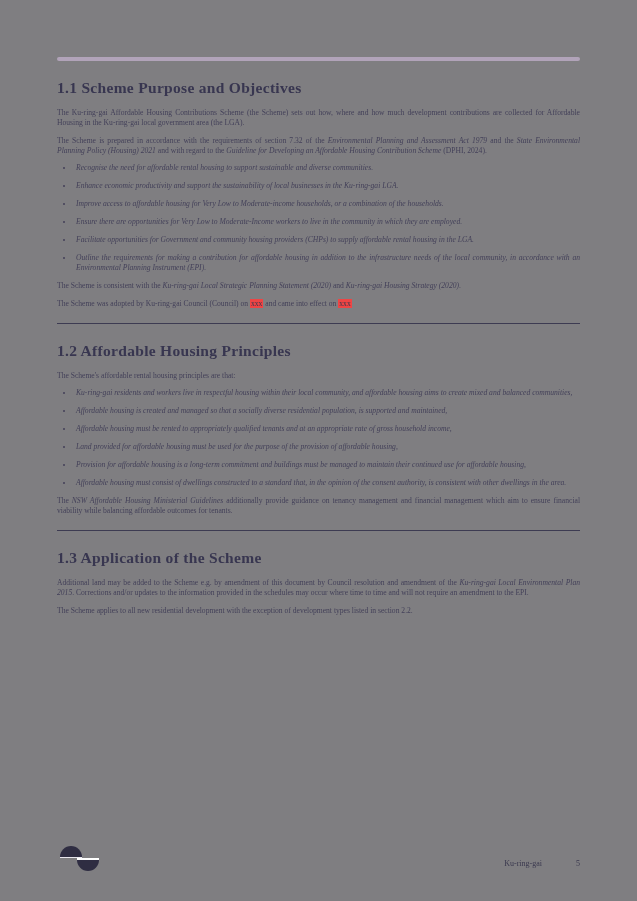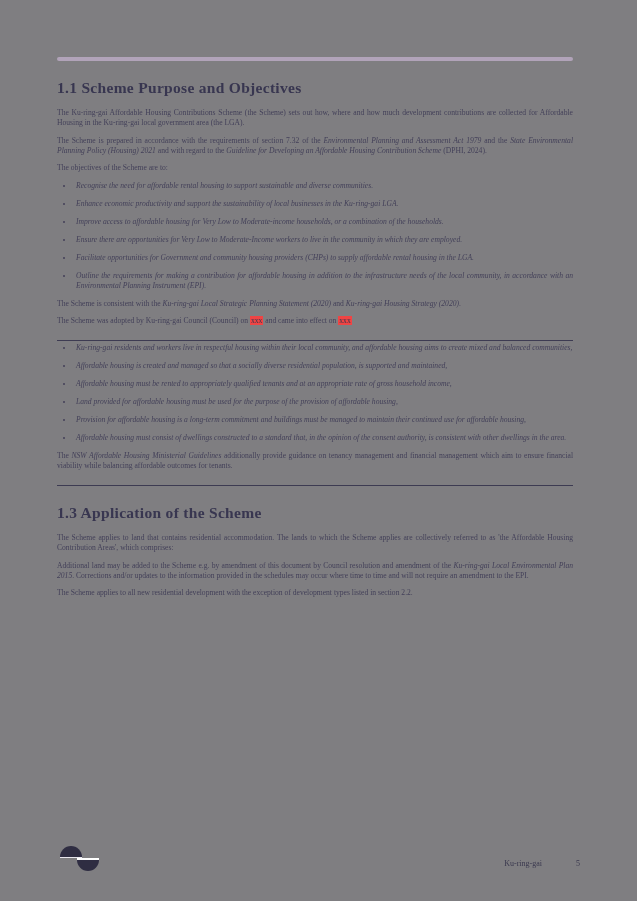--- a/index.html
+++ b/index.html
@@ -6,21 +6,21 @@
   body{
     width:637px;height:901px;
     background:#7f7e81;
     font-family:"Liberation Serif","DejaVu Serif",serif;
     color:#434059;
     position:relative;
     overflow:hidden;
   }
   .content{
     position:absolute;
-    left:57px;right:64px;top:57px;
+    left:57px;right:57px;top:57px;
   }
   .accent-bar{
     height:4px;
     background:#b1a3b9;
     border-radius:2px;
   }
   h2{
     font-family:"Liberation Serif","DejaVu Serif",serif;
     font-size:15.5px;
     font-weight:600;
@@ -93,52 +93,52 @@
 <body>
 
 <div class="content">
 
   <div class="accent-bar"></div>
 
   <section>
     <h2>1.1 Scheme Purpose and Objectives</h2>
     <p>The Ku-ring-gai Affordable Housing Contributions Scheme (the Scheme) sets out how, where and how much development contributions are collected for Affordable Housing in the Ku-ring-gai local government area (the LGA).</p>
     <p><span>The Scheme is prepared in accordance with the requirements of section 7.32 of the </span><span class="it">Environmental Planning and Assessment Act 1979</span><span> and the </span><span class="it">State Environmental Planning Policy (Housing) 2021</span><span> and with regard to the </span><span class="it">Guideline for Developing an Affordable Housing Contribution Scheme</span><span> (DPHI, 2024).</span></p>
-    <p>The objectives of the Scheme are to:</p>
     <ul>
       <li>Recognise the need for affordable rental housing to support sustainable and diverse communities.</li>
       <li>Enhance economic productivity and support the sustainability of local businesses in the Ku-ring-gai LGA.</li>
       <li>Improve access to affordable housing for Very Low to Moderate-income households, or a combination of the households.</li>
       <li>Ensure there are opportunities for Very Low to Moderate-Income workers to live in the community in which they are employed.</li>
       <li>Facilitate opportunities for Government and community housing providers (CHPs) to supply affordable rental housing in the LGA.</li>
       <li>Outline the requirements for making a contribution for affordable housing in addition to the infrastructure needs of the local community, in accordance with an Environmental Planning Instrument (EPI).</li>
     </ul>
     <p><span>The Scheme is consistent with the </span><span class="it">Ku-ring-gai Local Strategic Planning Statement (2020)</span><span> and </span><span class="it">Ku-ring-gai Housing Strategy (2020)</span><span>.</span></p>
     <p><span>The Scheme was adopted by Ku-ring-gai Council (Council) on </span><span class="hl">xxx</span><span> and came into effect on </span><span class="hl">xxx</span></p>
   </section>
 
   <hr>
 
   <section>
+    <h2>1.2 Affordable Housing Principles</h2>
+    <p>The Scheme's affordable rental housing principles are that:</p>
     <ul>
       <li>Ku-ring-gai residents and workers live in respectful housing within their local community, and affordable housing aims to create mixed and balanced communities,</li>
       <li>Affordable housing is created and managed so that a socially diverse residential population, is supported and maintained,</li>
       <li>Affordable housing must be rented to appropriately qualified tenants and at an appropriate rate of gross household income,</li>
       <li>Land provided for affordable housing must be used for the purpose of the provision of affordable housing,</li>
       <li>Provision for affordable housing is a long-term commitment and buildings must be managed to maintain their continued use for affordable housing,</li>
       <li>Affordable housing must consist of dwellings constructed to a standard that, in the opinion of the consent authority, is consistent with other dwellings in the area.</li>
     </ul>
     <p><span>The </span><span class="it">NSW Affordable Housing Ministerial Guidelines</span><span> additionally provide guidance on tenancy management and financial management which aim to ensure financial viability while balancing affordable outcomes for tenants.</span></p>
   </section>
 
   <hr>
 
   <section>
     <h2>1.3 Application of the Scheme</h2>
-    <p>The Scheme applies to land that contains residential accommodation. The lands to which the Scheme applies are collectively referred to as 'the Affordable Housing Contribution Areas', which comprises:</p>
     <p><span>Additional land may be added to the Scheme e.g. by amendment of this document by Council resolution and amendment of the </span><span class="it">Ku-ring-gai Local Environmental Plan 2015</span><span>. Corrections and/or updates to the information provided in the schedules may occur where time to time and will not require an amendment to the EPI.</span></p>
     <p>The Scheme applies to all new residential development with the exception of development types listed in section 2.2.</p>
   </section>
 
 </div>
 
 <div class="footer">
   <div class="logo">
     <div class="dome"></div>
     <div class="bowl"></div>

